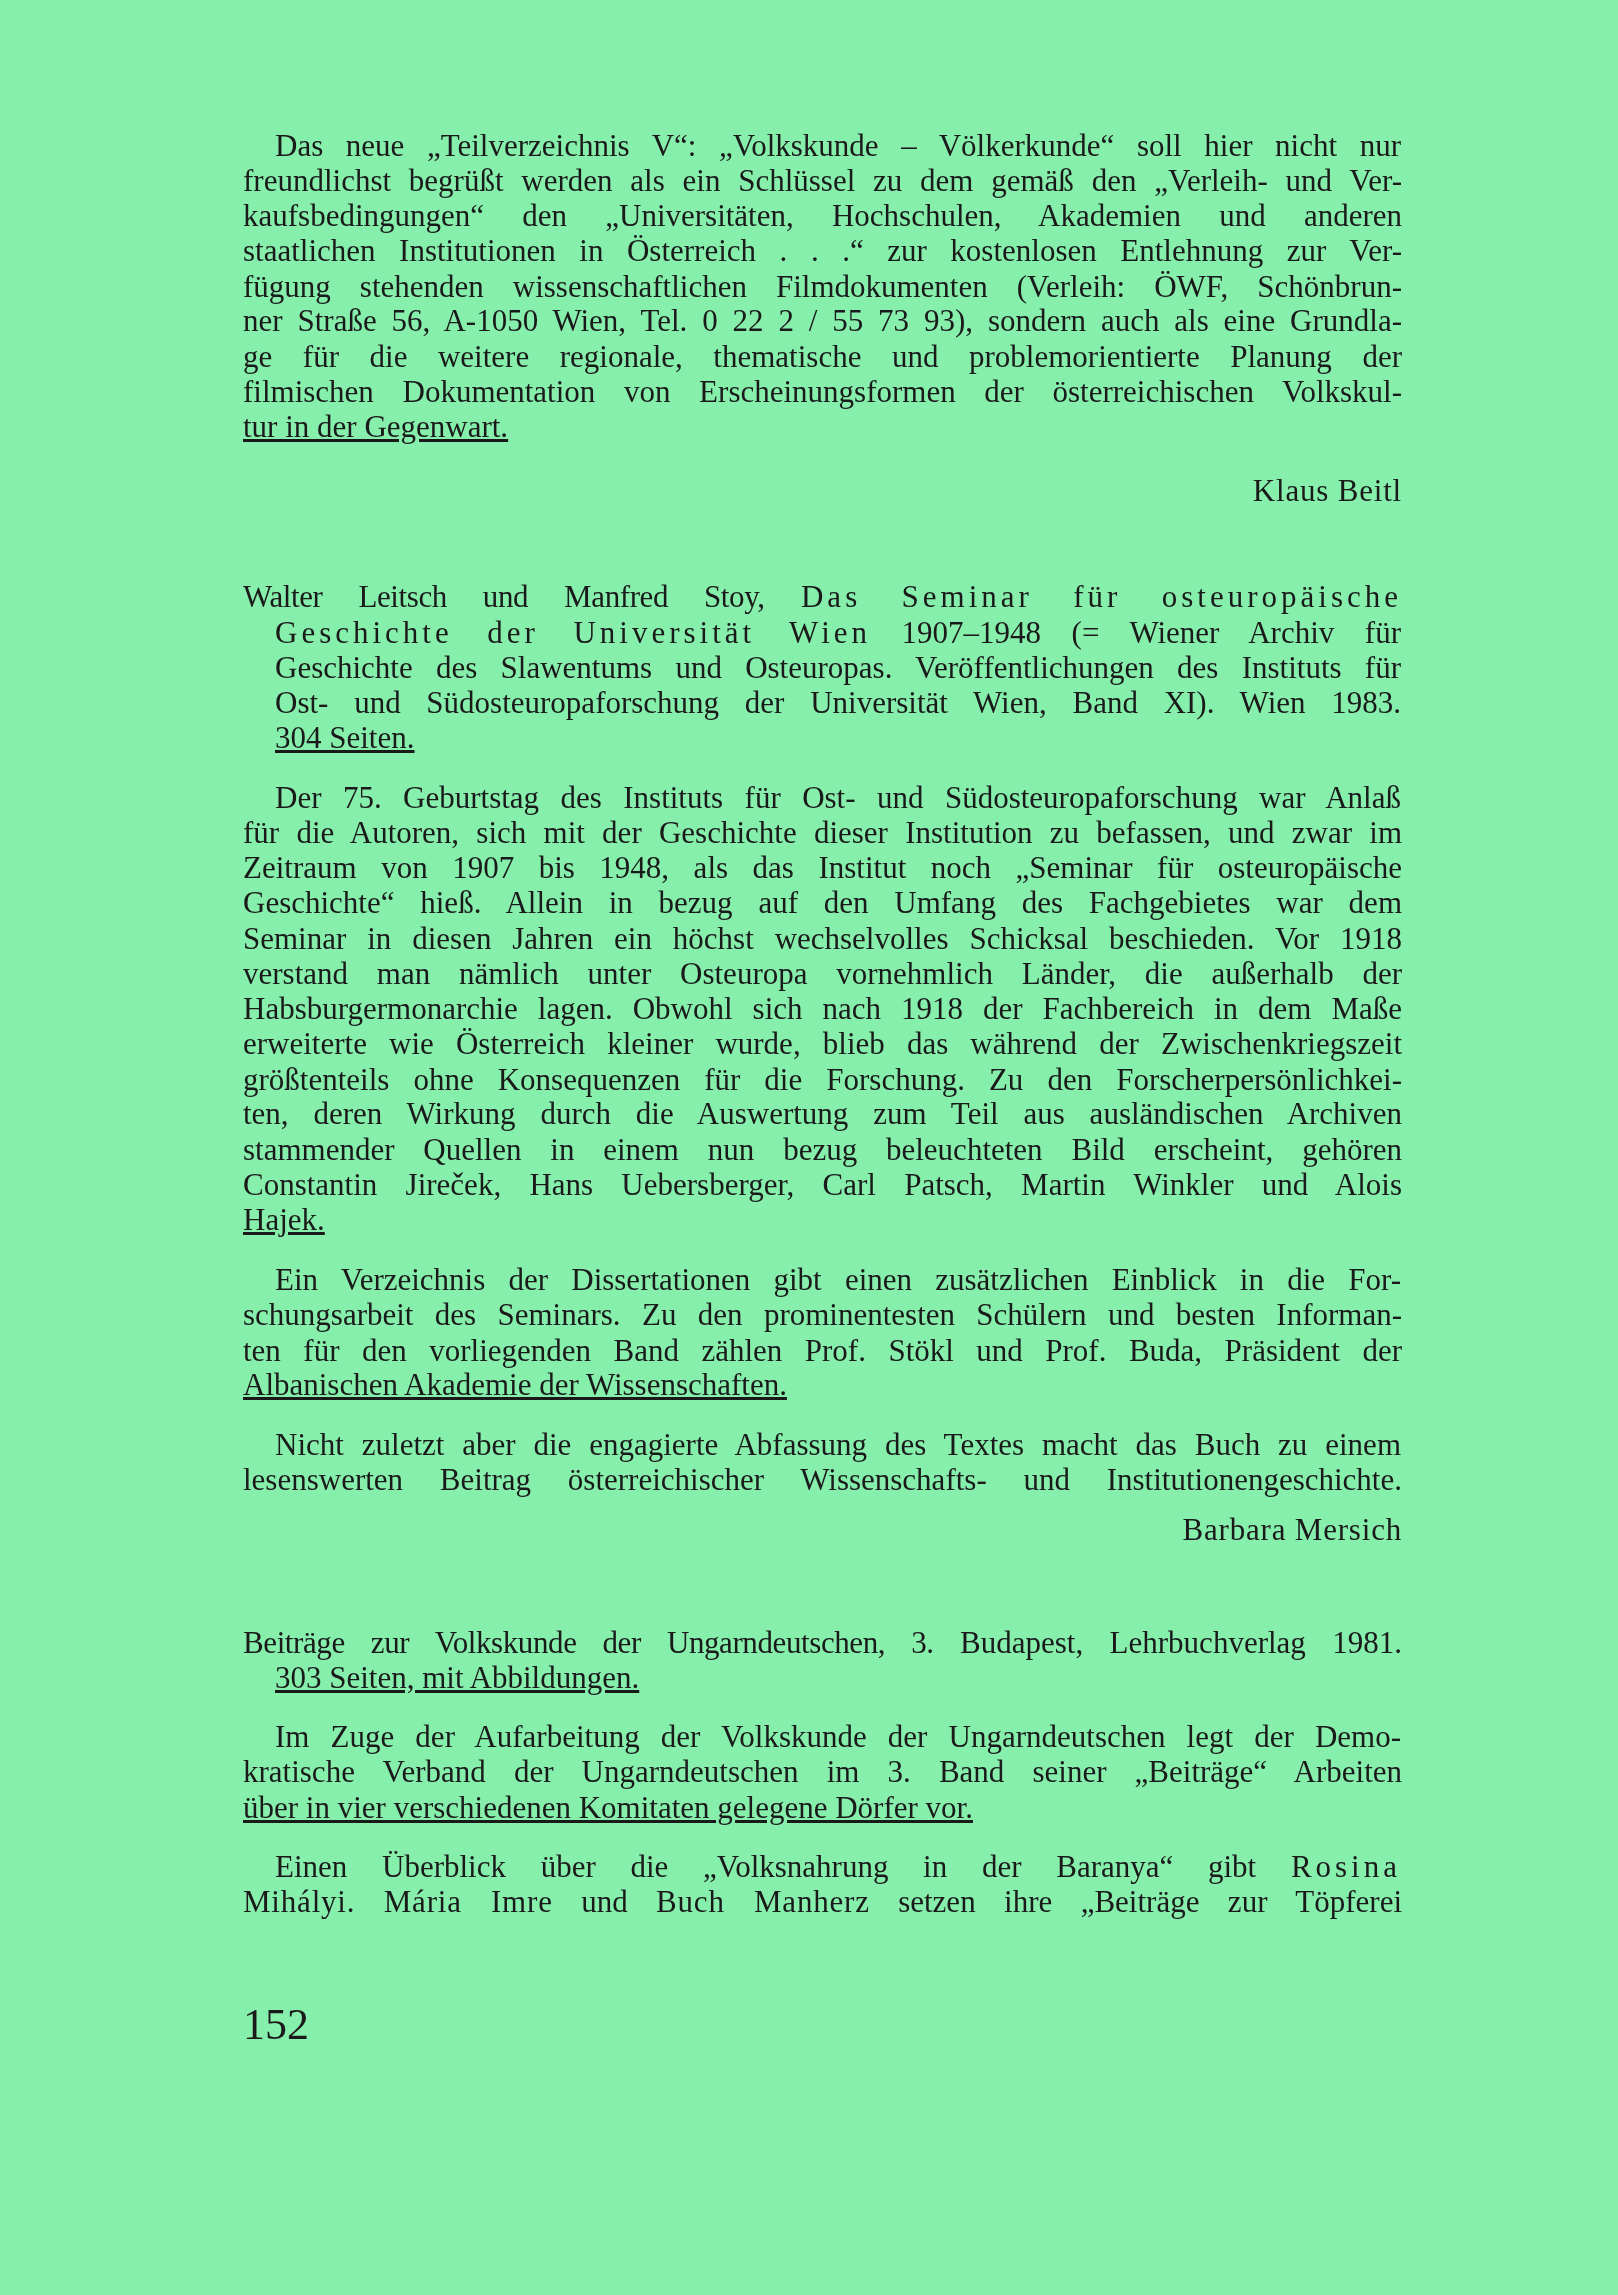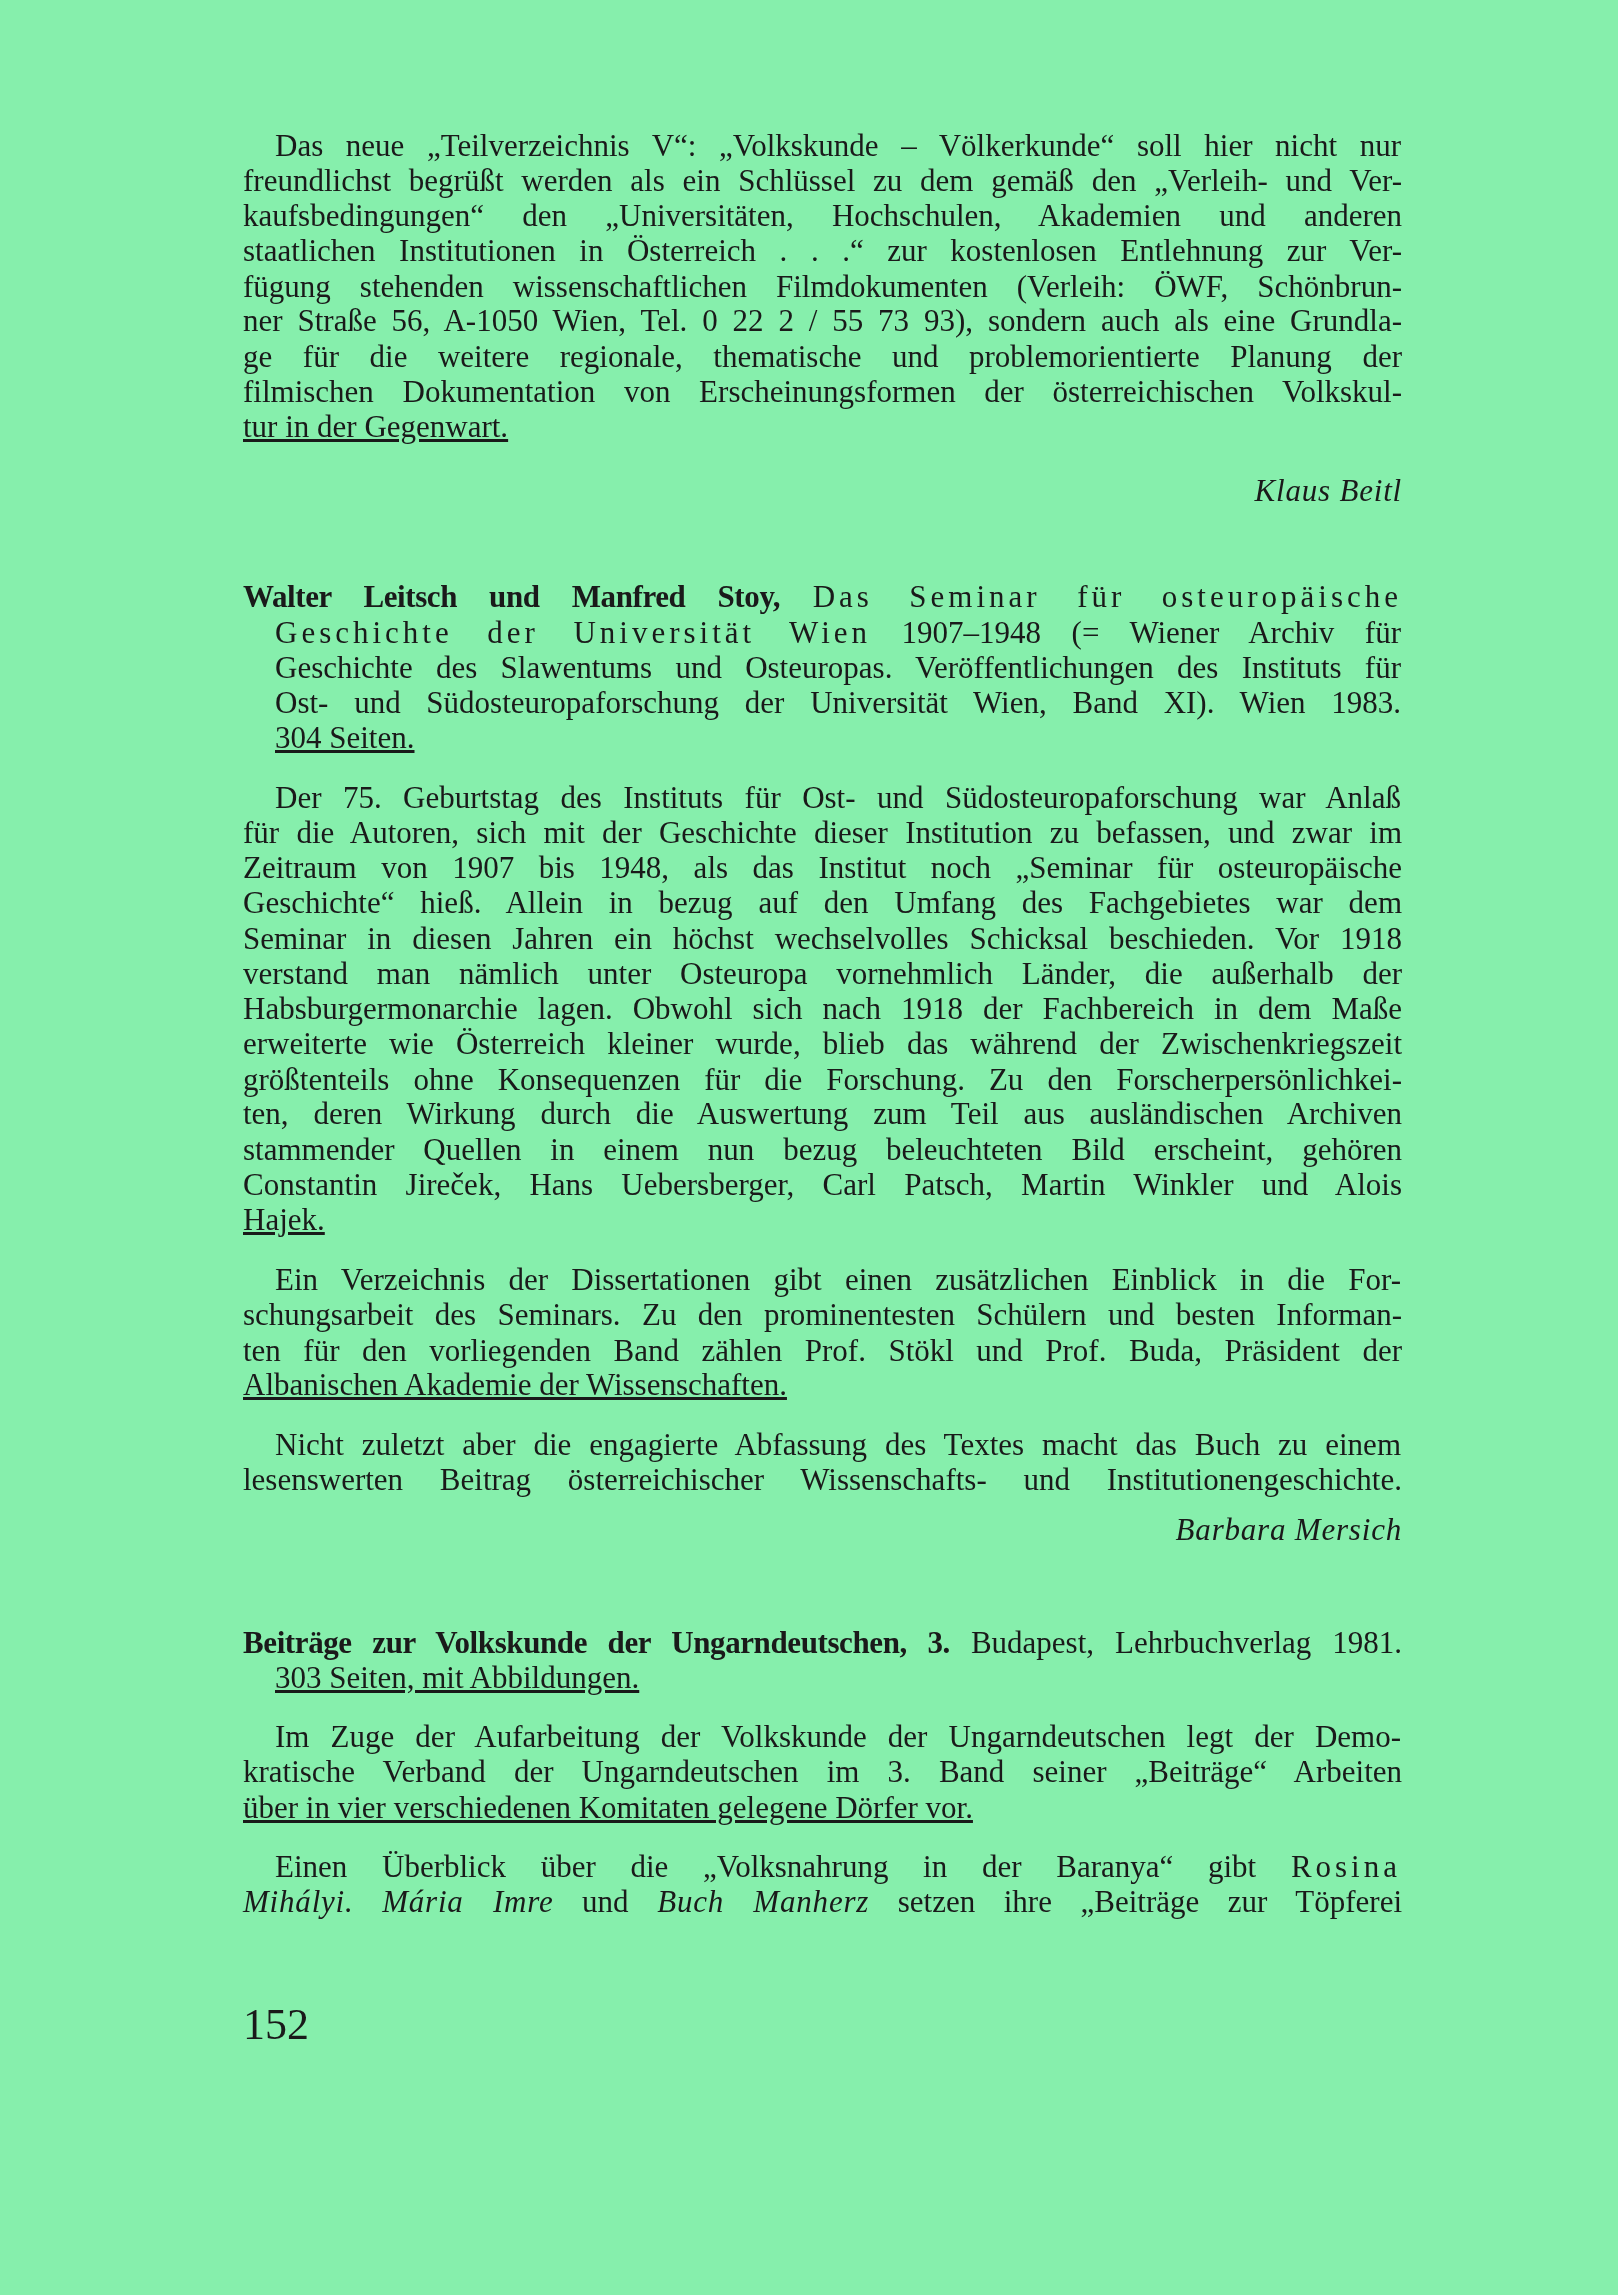--- a/index.html
+++ b/index.html
@@ -8,23 +8,23 @@
   .ln {
     position:absolute; left:243px; width:1159px;
     font-family:"Liberation Serif","DejaVu Serif",serif;
     font-size:31px; line-height:36px; color:#1a1a1a;
     white-space:nowrap; text-align:justify; text-align-last:justify;
     height:36px; overflow:visible;
   }
   .ln.ind { left:275px; width:1126px; }
   .ln.last { text-align-last:left;text-decoration:underline; }
   .ln.right { text-align:right; text-align-last:right; }
-  .ln .b { font-weight:bold; letter-spacing:-0.4px; }
+  .ln .b { font-weight:normal; letter-spacing:-0.4px; }
   .sp { letter-spacing:4px; }
-  .sig { letter-spacing:0.8px;font-style:italic; }
+  .sig { letter-spacing:0.8px; }
   .pagenum { position:absolute; left:243px; top:1999px; font-family:"Liberation Serif","DejaVu Serif",serif; font-size:44px; color:#1a1a1a; }
 </style>
 </head>
 <body>
 
 <div class="page">
 
   <div>
     <div class="ln ind" style="top:128px">Das neue „Teilverzeichnis V“: „Volkskunde – Völkerkunde“ soll hier nicht nur</div>
     <div class="ln" style="top:163px">freundlichst begrüßt werden als ein Schlüssel zu dem gemäß den „Verleih- und Ver-</div>

